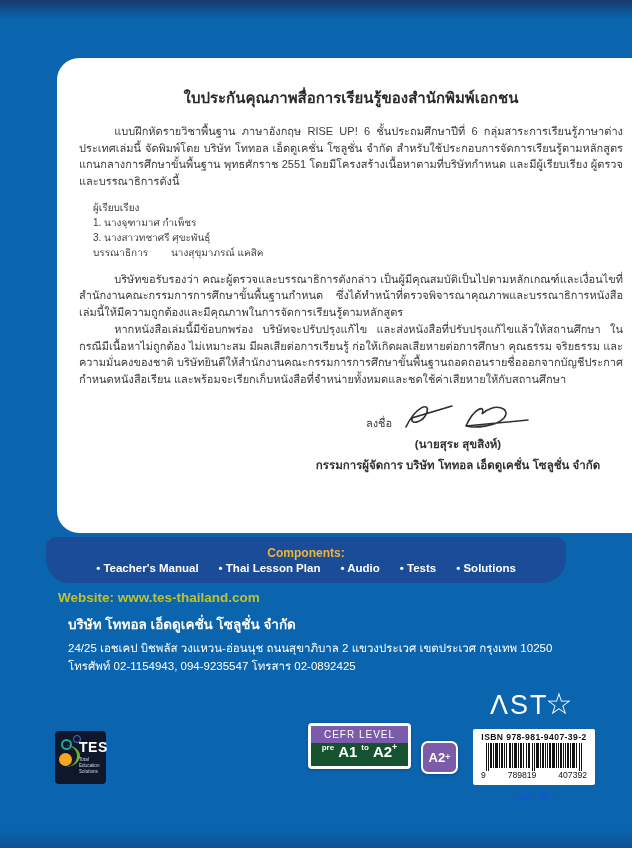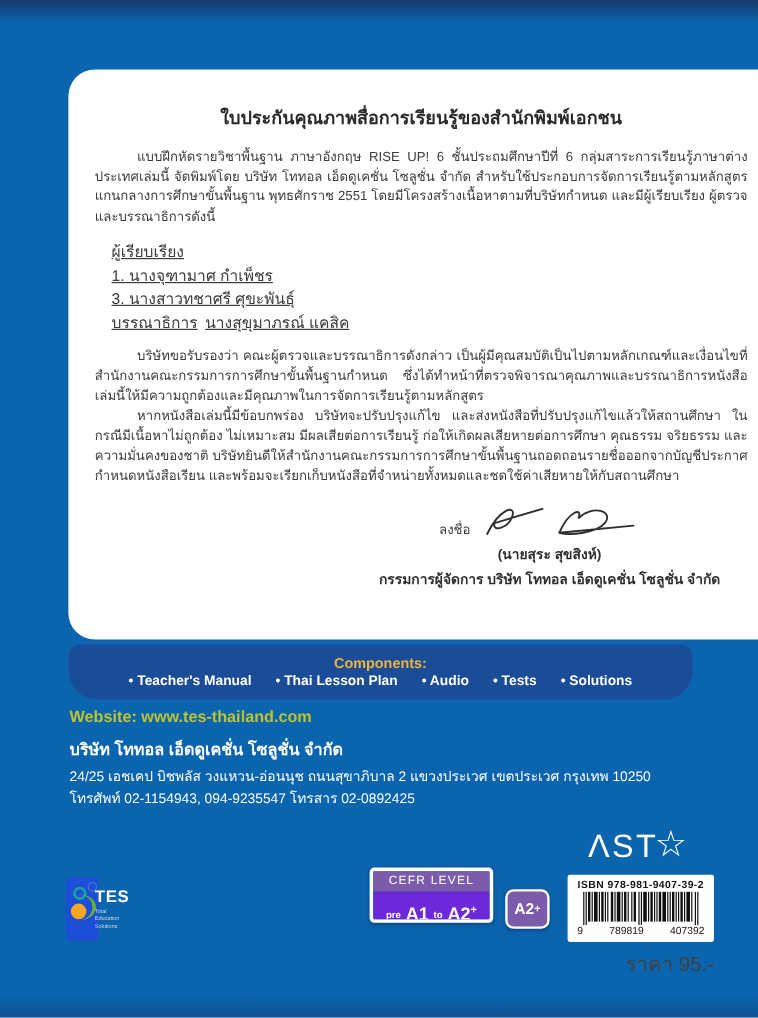--- a/index.html
+++ b/index.html
@@ -12,87 +12,87 @@
   .card{
     position:absolute;left:57px;top:58px;width:608px;height:475px;
     background:#ffffff;border-radius:22px;box-sizing:border-box;
     padding:28px 42px 0 22px;color:#3c3c3c;
   }
   .card h1{
     margin:0 0 13px 0;text-align:center;font-size:15px;font-weight:bold;color:#2a2a2a;
   }
   .para{margin:0;font-size:11px;line-height:1.52;text-align:justify;text-indent:3.2em;}
   .para.gap{margin-bottom:10px;}
-  .credits{margin:0 0 10px 14px;font-size:13px;line-height:1.52;text-decoration:underline;}
+  .credits{margin:0 0 10px 14px;font-size:10px;line-height:1.52;}
   .credit-row{display:flex;}
   .credit-label{width:78px;flex:0 0 78px;}
   .credit-values{flex:1;}
   .sign-block{margin:12px 10px 0 auto;width:310px;text-align:center;}
   .sign-line{display:flex;align-items:flex-end;justify-content:center;gap:8px;font-size:11px;}
   .sign-line svg{display:block;}
   .signer-name{font-weight:bold;font-size:11.5px;margin-top:3px;color:#2f2f2f;}
   .signer-title{font-weight:bold;font-size:11.5px;margin-top:3px;color:#2f2f2f;
     position:relative;left:50%;transform:translateX(-50%);width:max-content;}
   
   .components-bar{
-    position:absolute;left:57px;top:537px;width:520px;height:46px;
+    position:absolute;left:46px;top:537px;width:520px;height:46px;
     background:#1b4c97;border-radius:10px 10px 24px 24px;box-sizing:border-box;
     display:flex;flex-direction:column;align-items:center;justify-content:center;gap:2px;
   }
   .comp-heading{color:#f0b43a;font-weight:bold;font-size:12px;}
   .comp-items{display:flex;gap:20px;}
   .comp-item{color:#ffffff;font-weight:bold;font-size:11.5px;white-space:nowrap;}
   .comp-item::before{content:"• ";}
   
   .website{position:absolute;left:58px;top:590px;color:#bec22e;font-weight:bold;font-size:13.5px;}
-  .publisher{position:absolute;left:58px;top:613px;color:#ffffff;}
+  .publisher{position:absolute;left:68px;top:613px;color:#ffffff;}
   .pub-name{font-weight:bold;font-size:13.5px;margin-bottom:5px;}
   .pub-addr,.pub-phone{font-size:11.5px;line-height:1.55;}
   
   .asta{position:absolute;left:490px;top:690px;color:#ffffff;display:flex;align-items:flex-start;}
   .asta-text{font-size:27px;letter-spacing:2px;font-weight:normal;}
   .asta-star{font-size:30px;line-height:27px;margin-left:-3px;}
   
-  .tes{position:absolute;left:55px;top:731px;width:27px;height:53px;background:#1d4ed8;border-radius:4px;}
+  .tes{position:absolute;left:55px;top:731px;width:51px;height:53px;background:#0f172a;border-radius:4px;}
   .tes .dot{position:absolute;border-radius:50%;}
   .tes .dot-blue{left:18px;top:4px;width:6px;height:6px;border:1.5px solid #3a7bd5;background:transparent;}
   .tes .dot-teal{left:6px;top:8px;width:7px;height:7px;border:2px solid #18a99b;background:transparent;}
   .tes .dot-orange{left:4px;top:22px;width:13px;height:13px;background:#f5a623;}
   .tes .swoosh{position:absolute;left:10px;top:14px;width:12px;height:22px;
     border-right:3px solid #6ab42d;border-radius:0 100% 100% 0/0 50% 50% 0;}
   .tes-name{position:absolute;left:24px;top:8px;color:#ffffff;font-weight:bold;font-size:14px;letter-spacing:0.5px;}
   .tes-tagline{position:absolute;left:24px;top:26px;color:#cdd6e8;font-size:4.6px;line-height:1.35;}
   
   .cefr{
     position:absolute;left:308px;top:723px;width:97px;height:40px;
     border:3px solid #ffffff;border-radius:4px;overflow:hidden;box-sizing:content-box;
     box-shadow:0 1px 3px rgba(0,0,0,0.25);
   }
   .cefr-top{background:#7c5caa;color:#ffffff;font-size:10px;text-align:center;line-height:17px;height:17px;letter-spacing:1px;}
-  .cefr-bottom{background:#6d28d9;color:#ffffff;height:39px;display:flex;align-items:center;justify-content:center;gap:4px;}
+  .cefr-bottom{background:#14532d;color:#ffffff;height:39px;display:flex;justify-content:center;gap:4px;}
   .cefr-bottom .small{font-size:8px;font-weight:bold;}
   .cefr-bottom .big{font-size:15px;font-weight:bold;}
   .cefr-bottom sup,.a2-badge sup{font-size:9px;font-weight:bold;vertical-align:top;line-height:1;}
   
   .a2-badge{
     position:absolute;left:421px;top:741px;width:33px;height:29px;
     background:#7c5caa;border:2.5px solid #ffffff;border-radius:7px;
     color:#ffffff;font-weight:bold;font-size:13px;display:flex;align-items:center;justify-content:center;
     box-shadow:0 1px 3px rgba(0,0,0,0.25);
   }
   
   .isbn-box{
     position:absolute;left:473px;top:729px;width:122px;height:56px;background:#ffffff;
     border-radius:2px;box-sizing:border-box;padding:3px 6px 2px 6px;color:#111111;
   }
   .isbn-label{font-size:8.6px;font-weight:bold;letter-spacing:0.4px;text-align:center;white-space:nowrap;}
   .isbn-box svg{display:block;margin:1px auto 0 auto;}
   .isbn-digits{display:flex;justify-content:space-between;font-size:8.6px;padding:0 2px;margin-top:-1px;}
   
-  .price{position:absolute;left:473px;top:789px;width:122px;text-align:right;color:#404040;font-size:17px;}
+  .price{position:absolute;left:473px;top:789px;width:122px;text-align:center;color:#1d4ed8;font-size:10px;}
 </style>
 </head>
 <body>
 
 <div class="page">
 
   <div class="card">
     <h1>ใบประกันคุณภาพสื่อการเรียนรู้ของสำนักพิมพ์เอกชน</h1>
     <p class="para gap">แบบฝึกหัดรายวิชาพื้นฐาน ภาษาอังกฤษ RISE UP! 6 ชั้นประถมศึกษาปีที่ 6 กลุ่มสาระการเรียนรู้ภาษาต่างประเทศเล่มนี้ จัดพิมพ์โดย บริษัท โททอล เอ็ดดูเคชั่น โซลูชั่น จำกัด สำหรับใช้ประกอบการจัดการเรียนรู้ตามหลักสูตรแกนกลางการศึกษาขั้นพื้นฐาน พุทธศักราช 2551 โดยมีโครงสร้างเนื้อหาตามที่บริษัทกำหนด และมีผู้เรียบเรียง ผู้ตรวจ และบรรณาธิการดังนี้</p>
 

